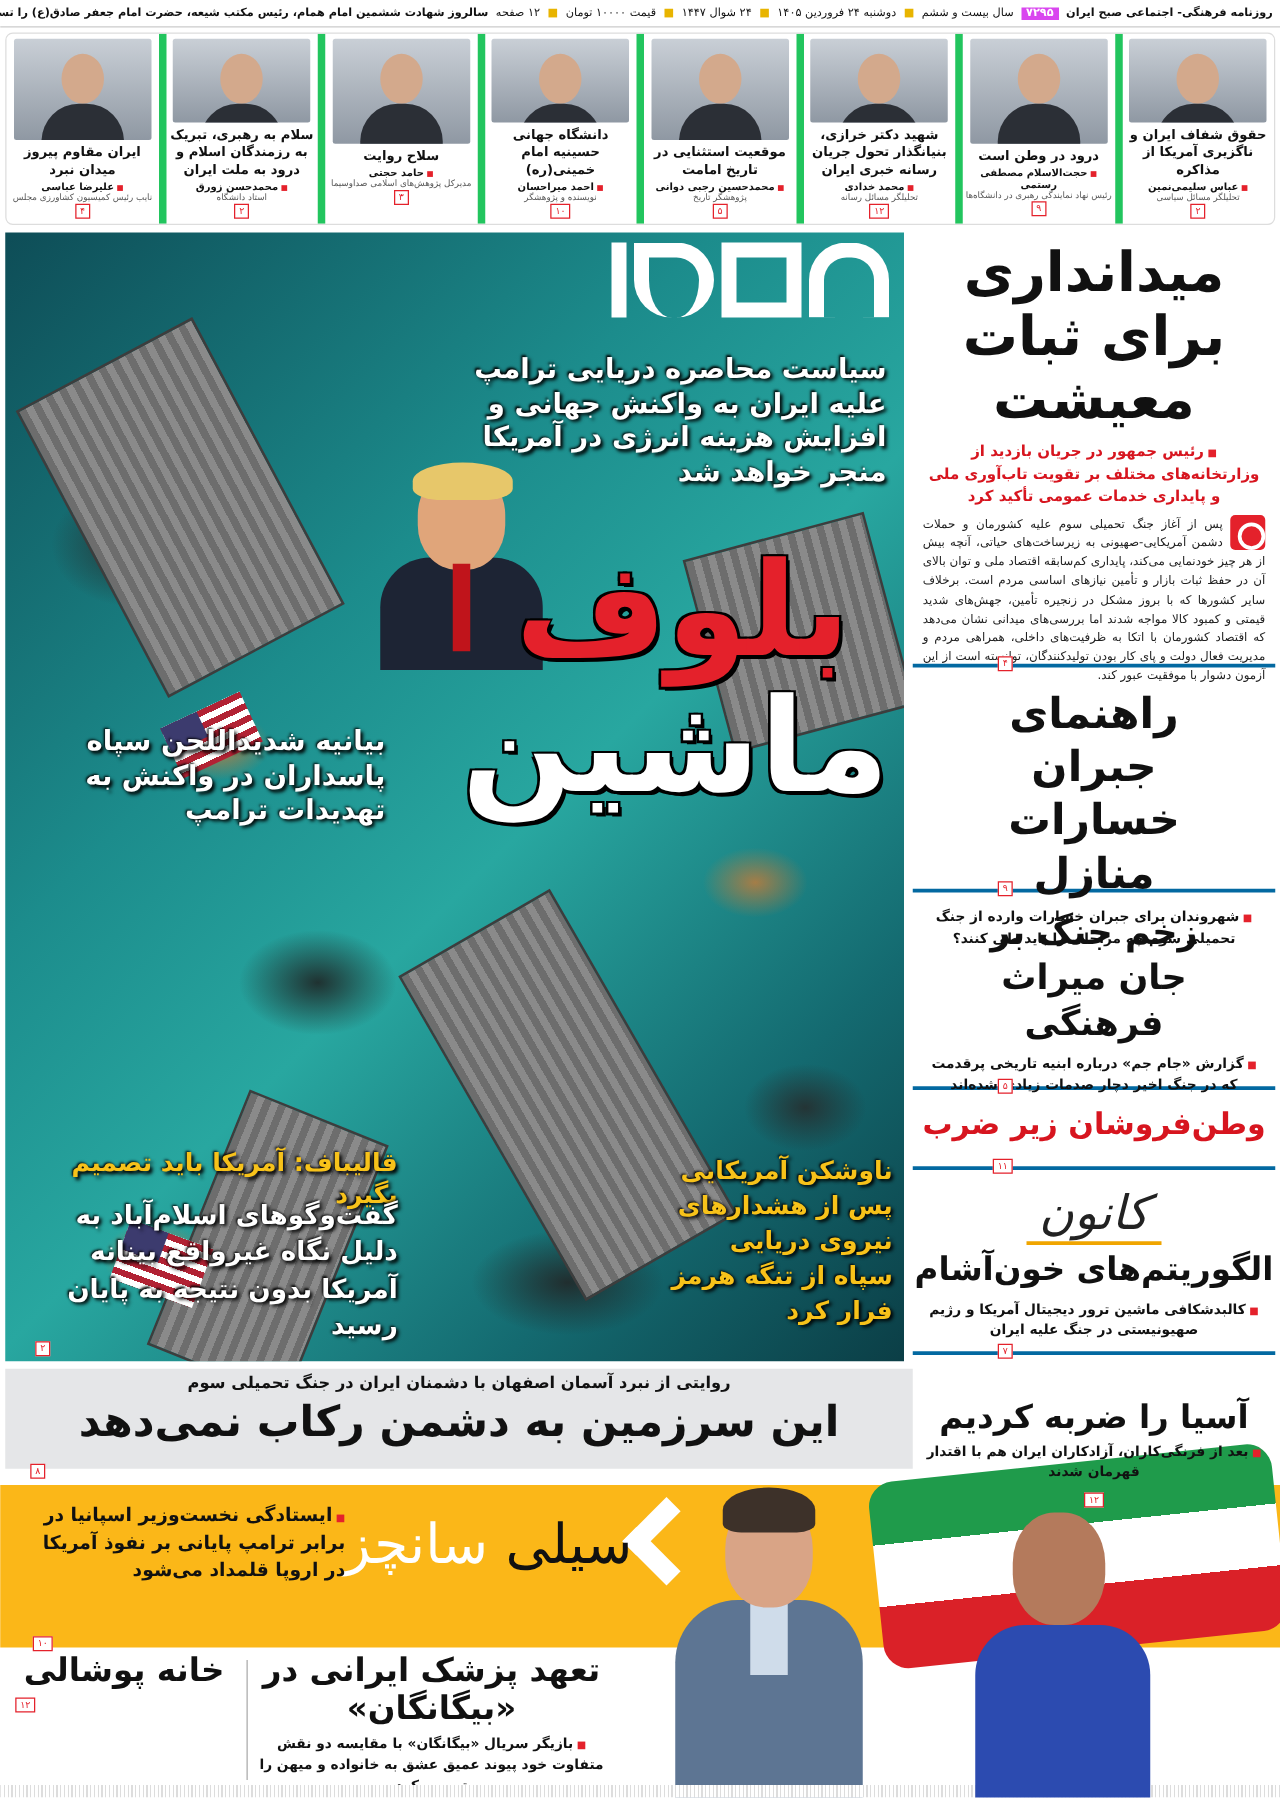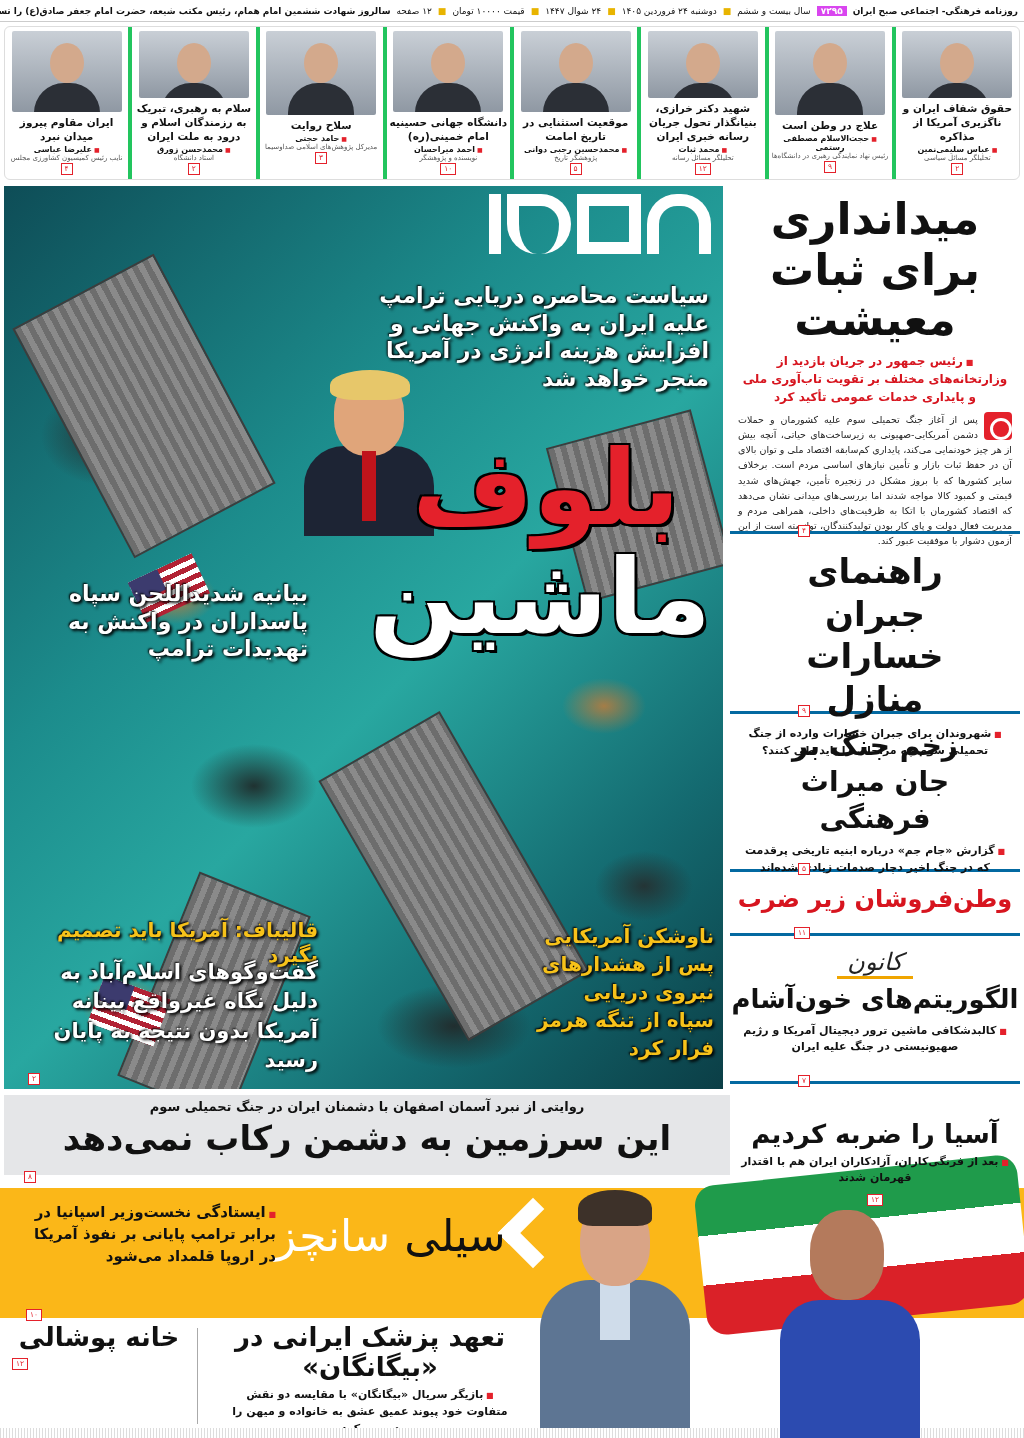--- a/index.html
+++ b/index.html
@@ -8,21 +8,21 @@
 
   
   .topbar { position: absolute; top: 0; left: 0; right: 0; height: 22px; display: flex; align-items: center; padding: 0 6px; font-size: 9px; gap: 6px; border-bottom: 1px solid #ccc; white-space: nowrap; }
   .topbar .paper-type { font-weight: bold; }
   .topbar .issue { background: #d946ef; color: #fff; font-weight: bold; padding: 0 4px; }
   .topbar .motto { font-weight: bold; margin-right: auto; }
   .topbar .sep { color: #e8b400; }
 
   
   .columns-strip { position: absolute; top: 26px; left: 4px; right: 4px; height: 154px; border: 1px solid #ddd; border-radius: 6px; display: flex; flex-direction: row; overflow: hidden; }
-  .col-card { flex: 1; display: flex; flex-direction: column; align-items: center; text-align: center; padding: 4px 2px; border-left: 4px solid #22c55e; }
+  .col-card { flex: 1; display: flex; flex-direction: column; align-items: center; text-align: center; padding: 4px 2px; border-left: 6px solid #22c55e; }
   .col-card:last-child { border-left: none; }
   .col-photo { width: 110px; height: 84px; background: linear-gradient(180deg,#c9cfd6,#8f98a3); border-radius: 2px; position: relative; overflow: hidden; }
   .col-photo::before { content: ""; position: absolute; left: 38px; top: 12px; width: 34px; height: 40px; border-radius: 50%; background: #d3a98c; }
   .col-photo::after { content: ""; position: absolute; left: 22px; top: 52px; width: 66px; height: 40px; border-radius: 30px 30px 0 0; background: #2b2f36; }
   .col-title { font-weight: bold; font-size: 10.5px; line-height: 14px; margin-top: 3px; }
   .col-author { font-size: 8px; font-weight: bold; margin-top: 2px; }
   .col-author::before { content: "■ "; color: #e4212b; font-size: 6px; }
   .col-role { font-size: 7px; color: #555; }
   .page-ref { display: inline-block; font-size: 7.5px; color: #e4212b; border: 1px solid #e4212b; padding: 0 3px; line-height: 10px; margin-top: 1px; direction: ltr; background: #fff; }
 
@@ -76,21 +76,21 @@
   .sb-h1 { font-weight: 900; font-size: 44px; line-height: 1.15; }
   .sb-sub { font-size: 11px; font-weight: bold; line-height: 1.5; margin-top: 6px; padding: 0 8px; }
   .sb-sub.red { color: #d7151f; font-size: 12px; }
   .bullet { color: #e4212b; font-size: 8px; }
   .sb-body { font-size: 9.5px; line-height: 1.6; text-align: justify; padding: 6px 8px 0 8px; color: #222; }
   .sb-logo { float: right; width: 28px; height: 28px; margin-left: 6px; background: #e4212b; border-radius: 4px; position: relative; }
   .sb-logo::after { content: ""; position: absolute; left: 6px; top: 6px; width: 16px; height: 16px; border: 3px solid #fff; border-radius: 50%; }
   .sb-h2 { font-weight: 900; font-size: 34px; line-height: 1.25; }
   .sb-h3 { font-weight: 900; font-size: 24px; line-height: 1.3; }
   .sb-h3.red { color: #d7151f; }
-  .kanon-logo { font-family: Liberation Sans, sans-serif; font-style: italic; font-size: 24px; color: #222; display: inline-block; border-bottom: 3px solid #f0a500; padding: 0 10px; }
+  .kanon-logo { font-family: Liberation Sans, sans-serif; font-style: italic; font-size: 38px; color: #222; display: inline-block; border-bottom: 3px solid #f0a500; padding: 0 10px; }
 
   
   .band { position: absolute; top: 1095px; left: 4px; width: 726px; height: 80px; background: #e5e6e8; text-align: center; }
   .band .kicker { font-size: 13px; font-weight: bold; margin-top: 4px; }
   .band .title { font-size: 34px; font-weight: 900; margin-top: 4px; }
   .band .page-ref { position: absolute; left: 20px; bottom: -8px; }
 
   
   .yellow { position: absolute; top: 1188px; left: 0; width: 1024px; height: 130px; background: #fbb718; }
   .yellow .chev { position: absolute; left: 508px; top: 20px; width: 50px; height: 50px; border-left: 16px solid #fff; border-bottom: 16px solid #fff; transform: rotate(45deg); }
@@ -109,21 +109,21 @@
   .wrestler .w-head { position: absolute; left: 110px; top: 60px; width: 74px; height: 90px; border-radius: 45%; background: #b47a5c; }
   .wrestler .w-body { position: absolute; left: 80px; top: 150px; width: 140px; height: 140px; border-radius: 40px 40px 0 0; background: #2c4bb0; }
 
   
   .bottom { position: absolute; top: 1322px; left: 0; width: 520px; height: 116px; }
   .b-item { position: absolute; top: 0; text-align: center; }
   .b-item h3 { font-size: 26px; font-weight: 900; }
   .b-item p { font-size: 11px; font-weight: bold; line-height: 1.55; margin-top: 4px; }
   .b-item .page-ref { position: absolute; left: 6px; bottom: -18px; }
   .b-khaneh { left: 6px; width: 186px; }
-  .b-doctor { left: 200px; width: 290px; border-right: 1px solid #aaa; margin-left: 25px; }
+  .b-doctor { left: 200px; width: 290px; border-right: 1px solid #aaa; }
   .b-doctor { border-right: none; border-left: 0; }
   .vdiv { position: absolute; top: 1328px; left: 197px; width: 1px; height: 96px; background: #aaa; }
   .footer-dots { position: absolute; left: 0; right: 0; bottom: 0; height: 10px; background: repeating-linear-gradient(90deg,#ddd 0 1px,#fff 1px 3px); }
 </style>
 </head>
 <body>
 
 <div class="topbar">
   <span class="paper-type">روزنامه فرهنگی- اجتماعی صبح ایران</span>
   <span class="issue">۷۲۹۵</span>
@@ -142,29 +142,29 @@
 <div class="columns-strip">
   <div class="col-card">
     <div class="col-photo"></div>
     <div class="col-title">حقوق شفاف ایران و ناگزیری آمریکا از مذاکره</div>
     <div class="col-author">عباس سلیمی‌نمین</div>
     <div class="col-role">تحلیلگر مسائل سیاسی</div>
     <span class="page-ref">۲</span>
   </div>
   <div class="col-card">
     <div class="col-photo"></div>
-    <div class="col-title">علاج در وطن است</div>
+    <div class="col-title">درود در وطن است</div>
     <div class="col-author">حجت‌الاسلام مصطفی رستمی</div>
     <div class="col-role">رئیس نهاد نمایندگی رهبری در دانشگاه‌ها</div>
     <span class="page-ref">۹</span>
   </div>
   <div class="col-card">
     <div class="col-photo"></div>
     <div class="col-title">شهید دکتر خرازی، بنیانگذار تحول جریان رسانه خبری ایران</div>
-    <div class="col-author">محمد ثبات</div>
+    <div class="col-author">محمد خدادی</div>
     <div class="col-role">تحلیلگر مسائل رسانه</div>
     <span class="page-ref">۱۲</span>
   </div>
   <div class="col-card">
     <div class="col-photo"></div>
     <div class="col-title">موقعیت استثنایی در تاریخ امامت</div>
     <div class="col-author">محمدحسین رجبی دوانی</div>
     <div class="col-role">پژوهشگر تاریخ</div>
     <span class="page-ref">۵</span>
   </div>

